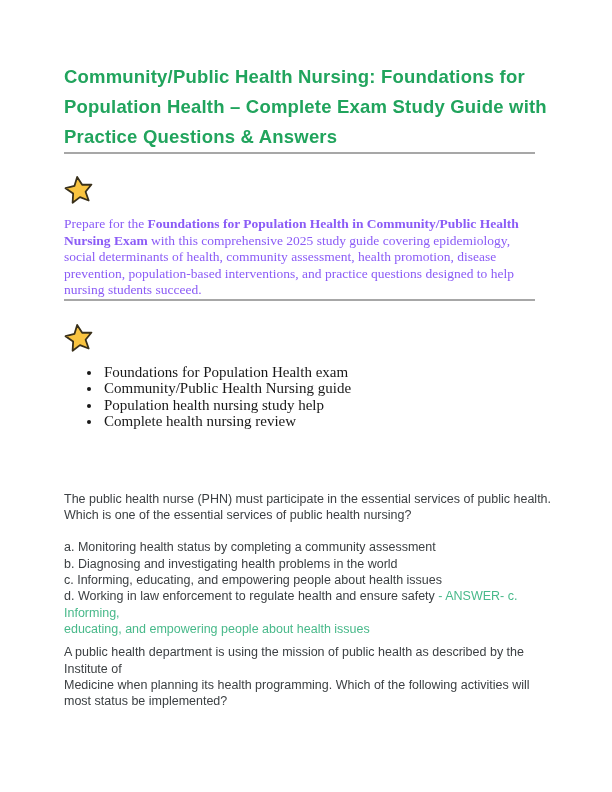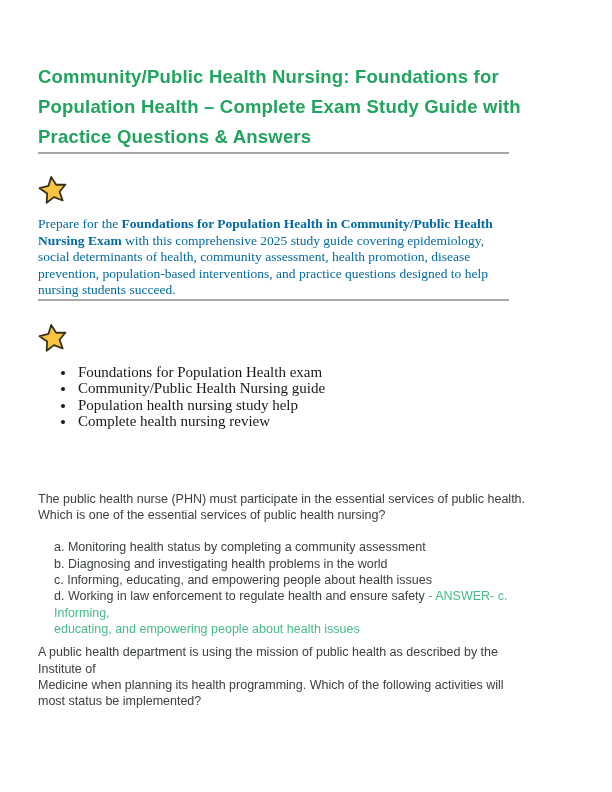--- a/index.html
+++ b/index.html
@@ -10,21 +10,21 @@
   body {
     width: 612px;
     height: 792px;
     font-family: "Liberation Sans", sans-serif;
     overflow: hidden;
   }
   .page {
     box-sizing: border-box;
     width: 612px;
     height: 792px;
-    padding: 62px 0 0 38px;
+    padding: 62px 0 0 64px;
     background: #ffffff;
   }
   .doc-title {
     margin: 0;
     width: 530px;
     font-family: "Liberation Sans", sans-serif;
     font-size: 18.5px;
     font-weight: 700;
     line-height: 30px;
     letter-spacing: 0.2px;
@@ -52,21 +52,21 @@
     width: 30px;
     height: 30px;
     transform: rotate(-8deg);
   }
   p.intro {
     margin: 9px 0 0 0;
     width: 471px;
     font-family: "Liberation Serif", serif;
     font-size: 13.5px;
     line-height: 16.5px;
-    color: #0369a1;
+    color: #8b5cf6;
   }
   p.intro b { font-weight: 700; }
   ul.keywords {
     margin: 9px 0 0 0;
     padding: 0 0 0 38px;
     width: 440px;
     font-family: "Liberation Serif", serif;
     font-size: 15px;
     line-height: 16.6px;
     color: #181818;
@@ -74,21 +74,21 @@
   ul.keywords li { padding-left: 2px; }
   .qa {
     font-family: "Liberation Sans", sans-serif;
     font-size: 12.5px;
     line-height: 16.3px;
     color: var(--qa-text, #3C4043);
     white-space: pre-line;
     width: 492px;
   }
   p.question-1 { margin: 61px 0 0 0; }
-  p.options { margin: 16px 0 0 16px; }
+  p.options { margin: 16px 0 0 0; }
   .answer-green { color: var(--answer-green, #48B98A); }
   p.question-2 { margin: 7px 0 0 0; }
 </style>
 </head>
 <body>
 
 <div class="page">
 
   <h1 class="doc-title">Community/Public Health Nursing: Foundations for
 Population Health – Complete Exam Study Guide with

